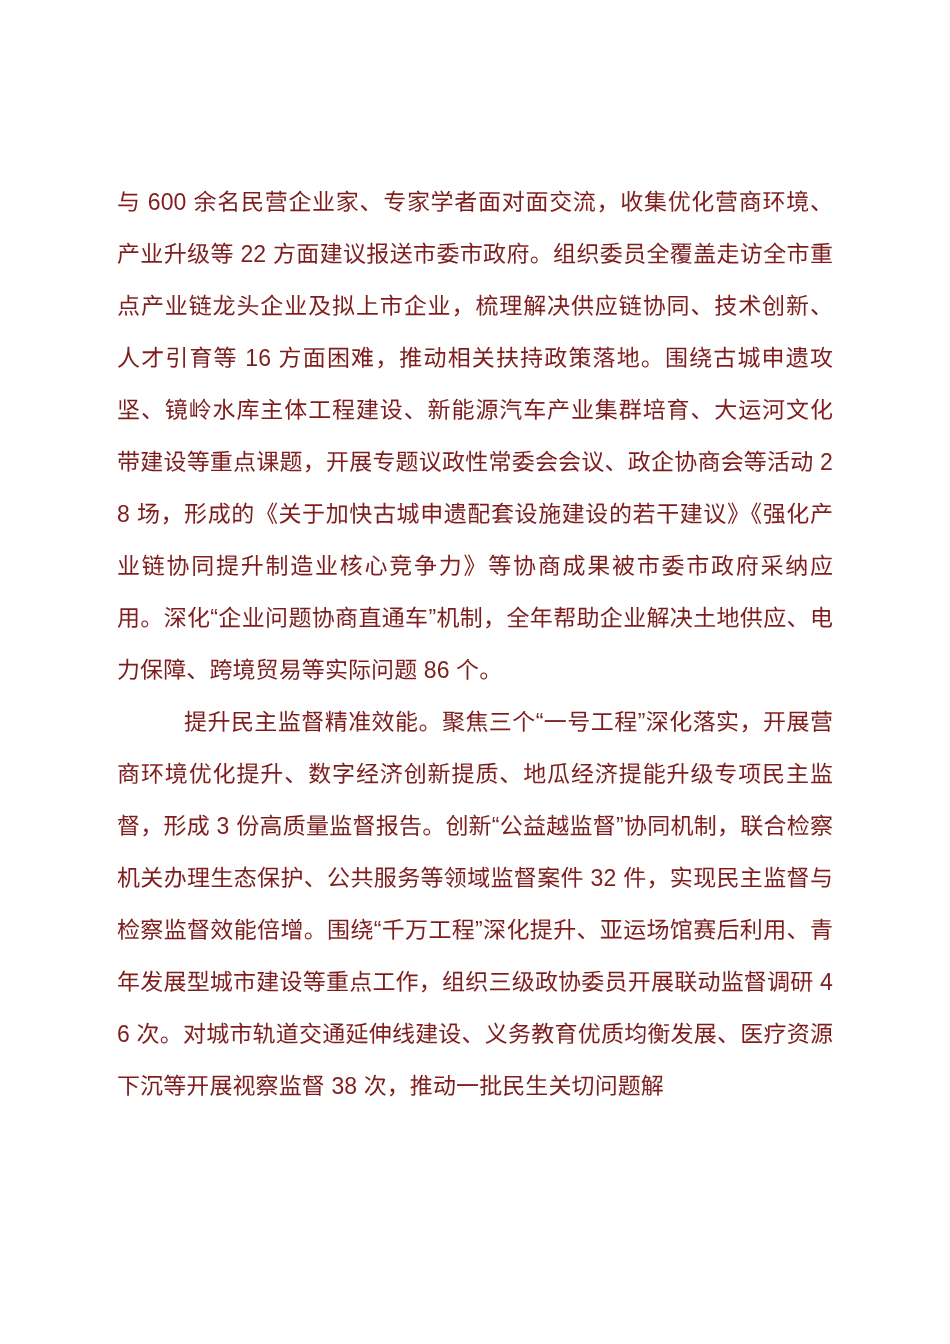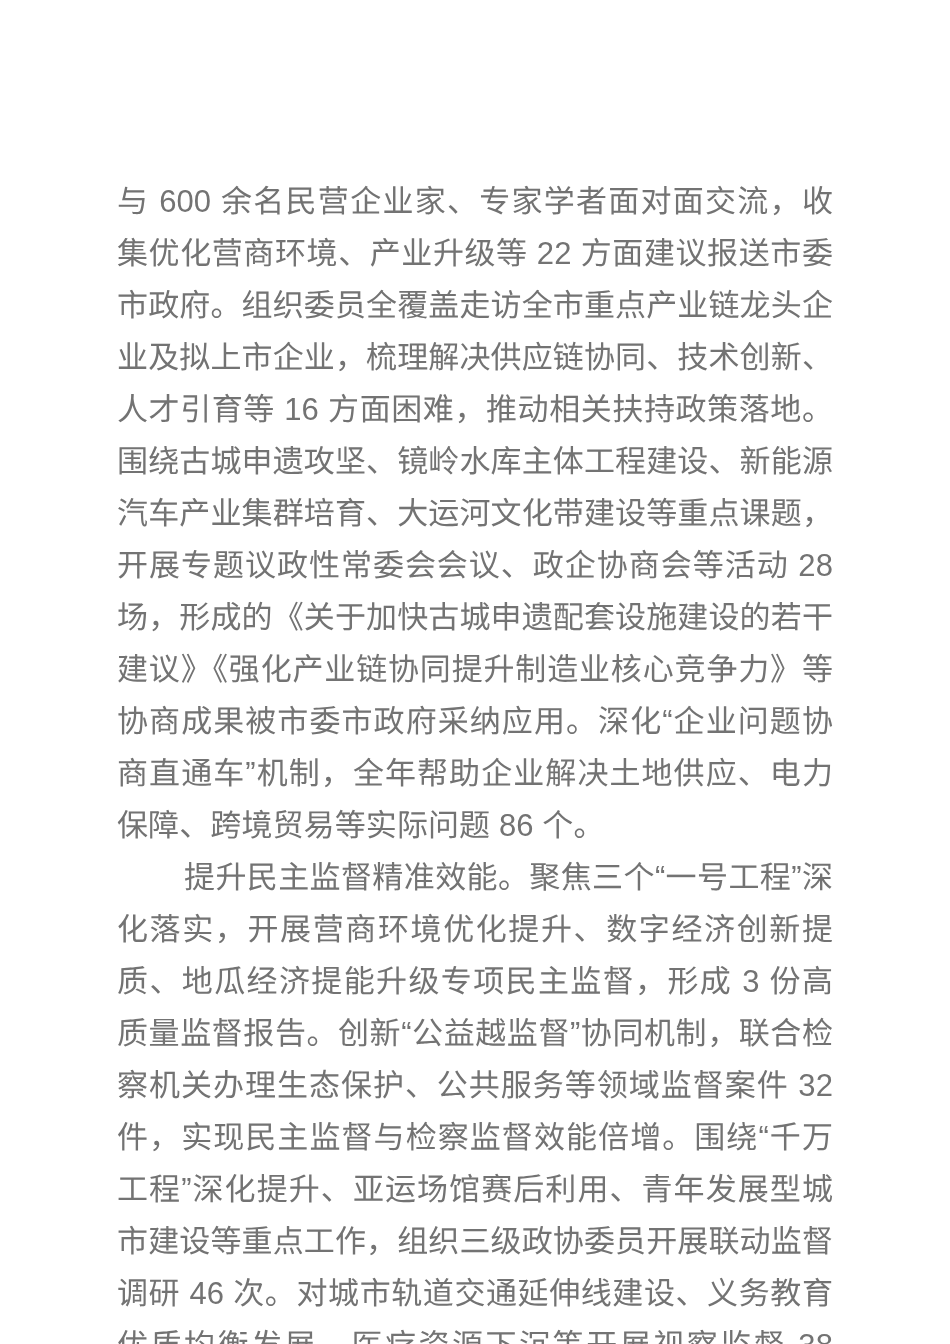--- a/index.html
+++ b/index.html
@@ -21,29 +21,29 @@
     overflow: hidden;
   }
   .text-column {
     position: absolute;
     left: 117px;
     top: 176px;
     width: 716px;
   }
   .para {
     margin: 0;
-    font-size: 31px;
+    font-size: 23px;
     line-height: 52px;
     text-align: justify;
     text-align-last: left;
     text-justify: inter-character;
     letter-spacing: 0.1px;
     word-break: break-all;
     white-space: normal;
-    color: #737373;
+    color: #7f1d1d;
   }
   .para + .para {
     margin-top: 0;
   }
   .para-indent {
     text-indent: 67px;
   }
 </style>
 </head>
 <body>

